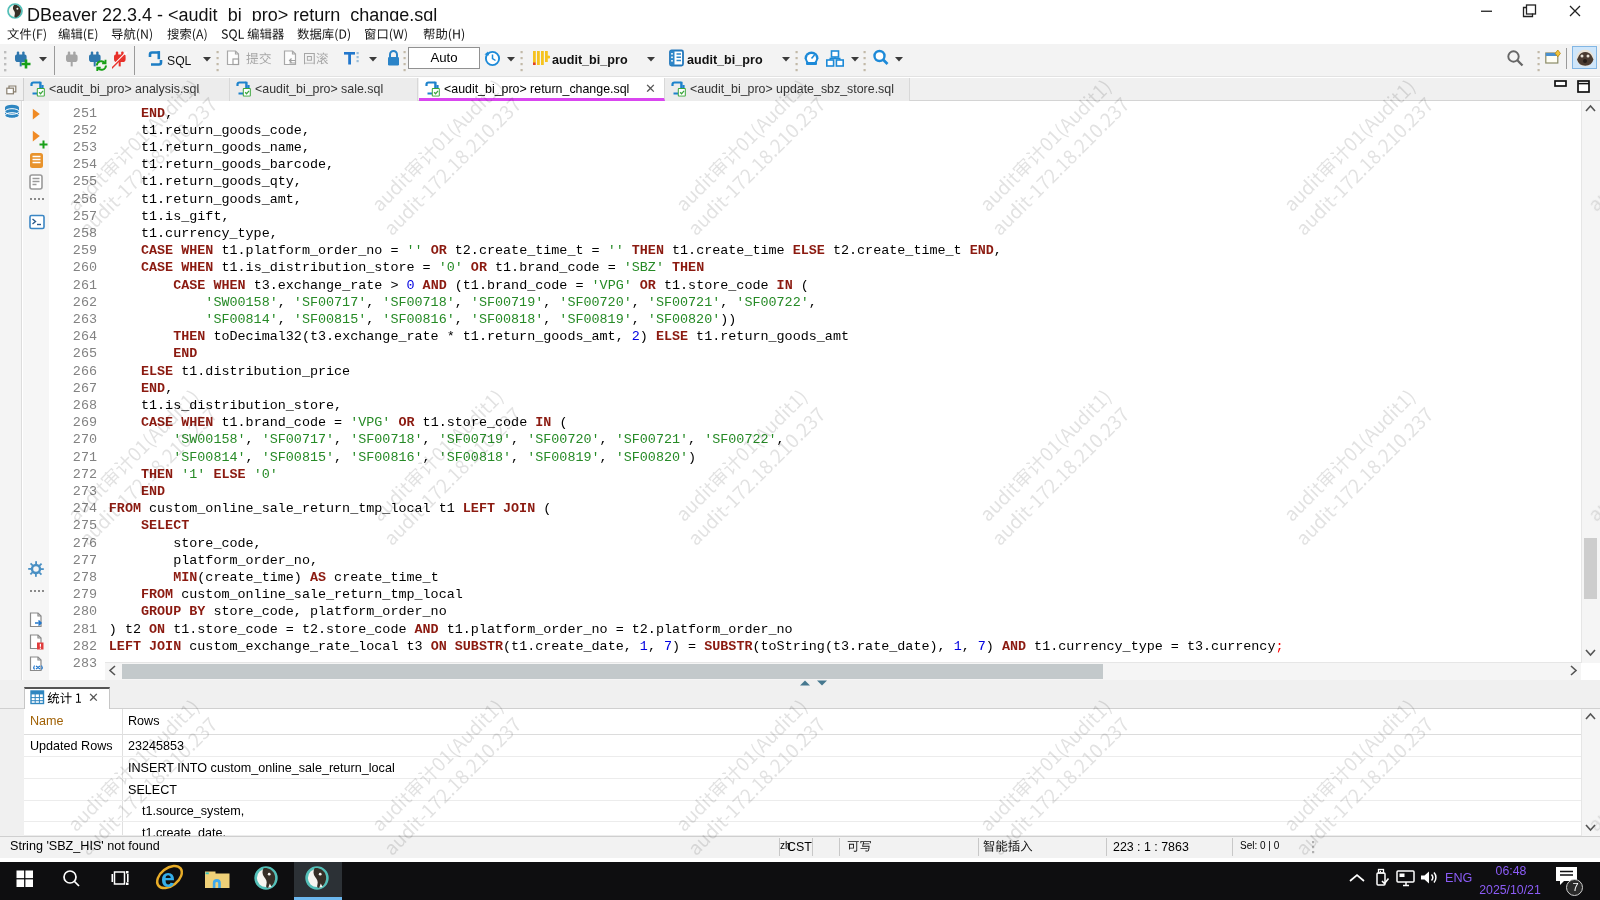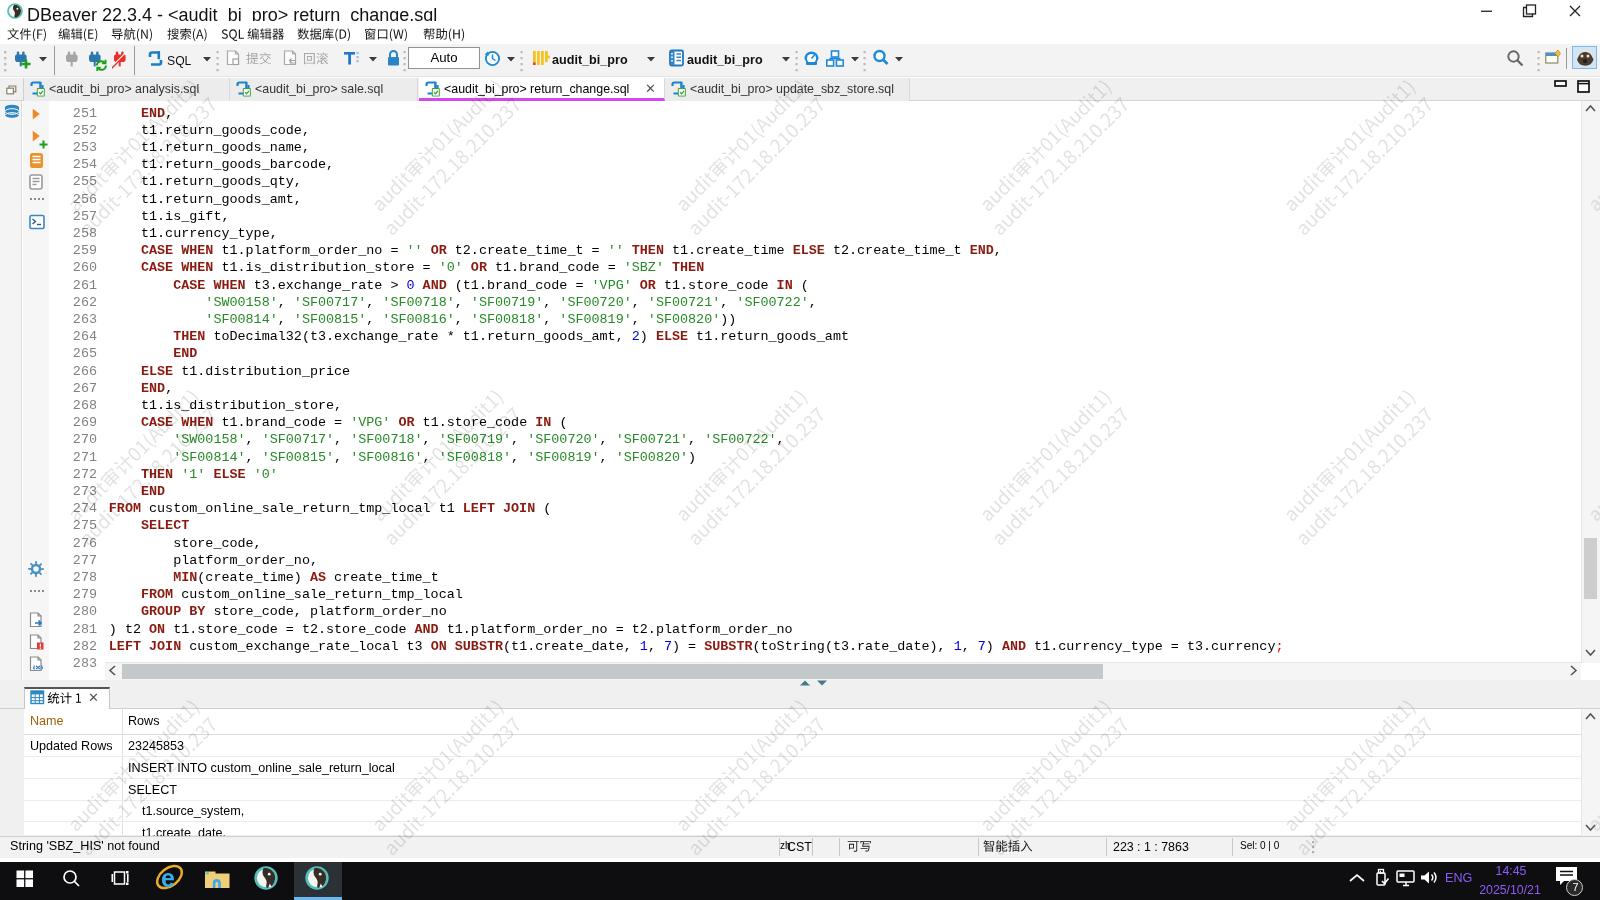--- a/index.html
+++ b/index.html
@@ -556,21 +556,21 @@
 <svg style="position:absolute;left:1395px;top:869px;" width="22" height="18" viewBox="0 0 22 18">
       <rect x="2" y="2" width="17" height="11" rx="1" fill="none" stroke="#fff" stroke-width="1.5"></rect>
       <path d="M8,16.5 h6 M11,13 v3.5" stroke="#fff" stroke-width="1.5"></path>
       <rect x="4.5" y="4.5" width="5" height="3.5" fill="#fff"></rect>
     </svg>
 <svg style="position:absolute;left:1419px;top:869px;" width="21" height="18" viewBox="0 0 21 18">
       <path d="M2,6.5 h3.5 L10,2.5 v12 L5.5,10.5 H2 z" fill="#fff"></path>
       <path d="M12.5,5.5 a4.5,4.5 0 0 1 0,6 M15,3.5 a7.5,7.5 0 0 1 0,10" fill="none" stroke="#fff" stroke-width="1.5"></path>
     </svg>
 <div class="ttext" style="left:1445px;top:871px;font-size:12.6px">ENG</div>
-<div class="ttext" style="left:1478px;top:864px;width:66px;text-align:center">14:45</div>
+<div class="ttext" style="left:1478px;top:864px;width:66px;text-align:center">06:48</div>
 <div class="ttext" style="left:1472px;top:883px;width:76px;text-align:center">2025/10/21</div>
 <svg style="position:absolute;left:1554px;top:865px;" width="26" height="21" viewBox="0 0 26 21">
       <path d="M2,2 h21 v14 h-13 l-4,4 v-4 h-4 z" fill="#fff"></path>
       <path d="M6,6.5 h13 M6,10 h13" stroke="#0e0e10" stroke-width="1.5"></path>
     </svg>
 <div class="abs" style="left:1566px;top:879px;width:17px;height:17px;border-radius:50%;background:#2a2a2a;border:1px solid #cfcfcf"></div>
 <div class="abs" style="left:1566px;top:881px;width:19px;text-align:center;color:#fff;font-size:11px">7</div>
 <svg width="0" height="0" style="position:absolute">
       <defs>
         <g id="wm">

